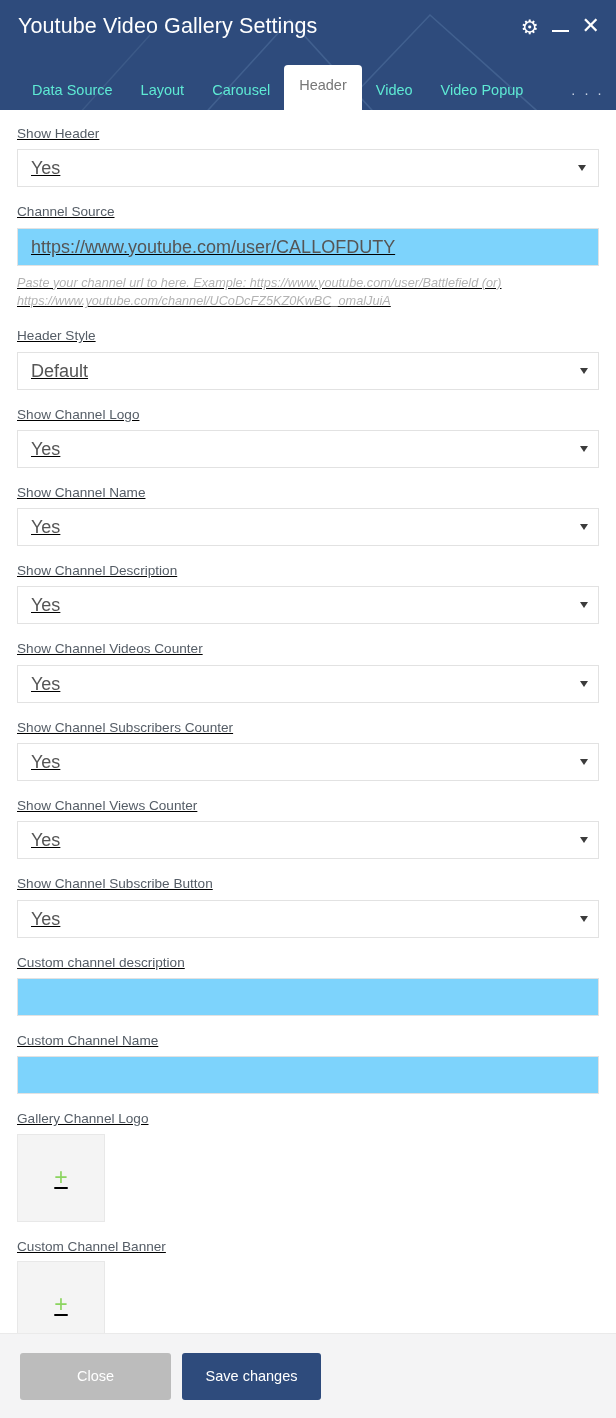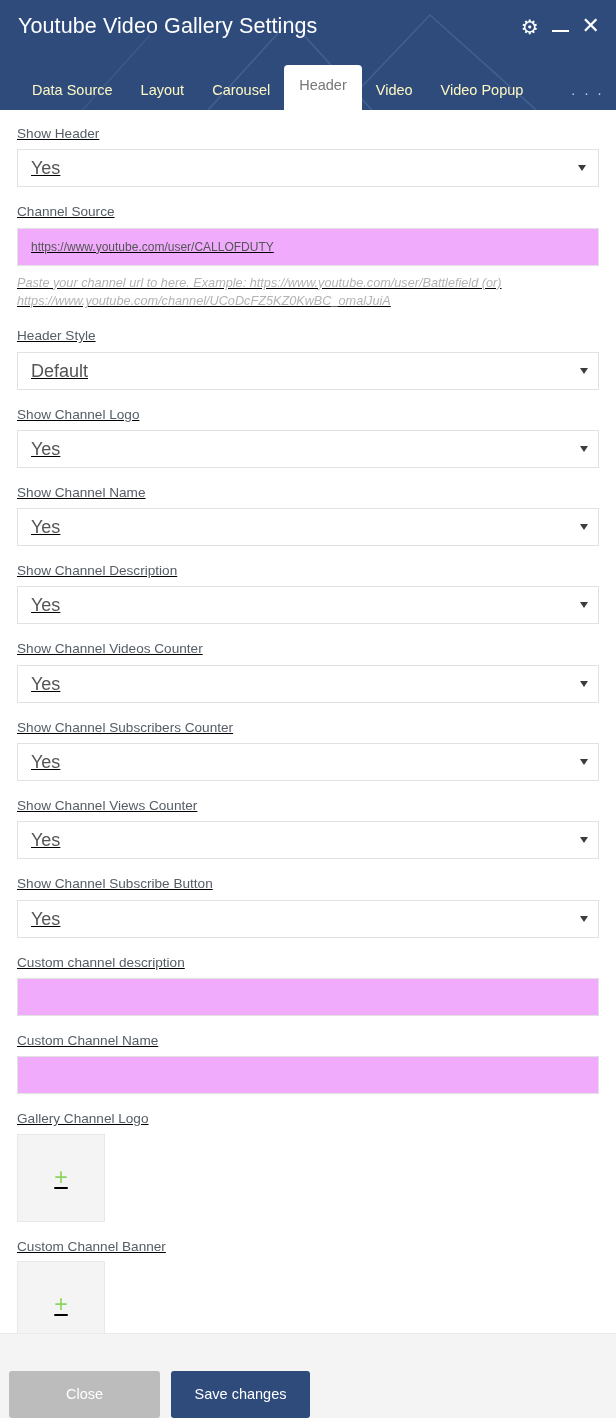--- a/index.html
+++ b/index.html
@@ -79,21 +79,21 @@
     left: 0;
     bottom: 0;
     width: 100%;
     height: 48px;
     display: flex;
     align-items: flex-end;
     padding-left: 18px;
   }
   .tab {
     font-size: 14.5px;
-    color: #fef9c3;
+    color: #5eead4;
     padding: 11px 14px 13px 14px;
     line-height: 1;
     white-space: nowrap;
     border-radius: 4px 4px 0 0;
     position: relative;
   }
   .tab.active {
     background: #ffffff;
     color: #777777;
     padding: 13px 15px 18px 15px;
@@ -147,23 +147,23 @@
     border-left: 4.5px solid transparent;
     border-right: 4.5px solid transparent;
     border-top: 6px solid #3c3c3c;
     pointer-events: none;
   }
   .select-wrap.wide .select-arrow { right: 13px; }
 
   .text-input {
     width: 100%;
     height: 38px;
-    background: #f0abfc;
+    background: #7dd3fc;
     border: 1px solid #e2e2e2;
-    font-size: 12px;
+    font-size: 18px;
     color: #555555;
     padding: 0 13px;
     font-family: "Liberation Sans", sans-serif;
     display: flex;
     align-items: center;
     line-height: 1;
   }
   .text-input.wide { width: 582px; }
 
   .help-text {
@@ -192,22 +192,22 @@
     line-height: 1;
   }
   .field.upload .field-label { margin-bottom: 6px; }
 
   
   .footer {
     flex: 0 0 85px;
     background: #f4f4f5;
     border-top: 1px solid #eaeaea;
     display: flex;
-    align-items: flex-end;
-    padding-left: 9px;
+    align-items: center;
+    padding-left: 20px;
     gap: 11px;
   }
   .btn {
     border: none;
     font-family: "Liberation Sans", sans-serif;
     font-size: 14.5px;
     border-radius: 3px;
     cursor: pointer;
     line-height: 1;
   }

